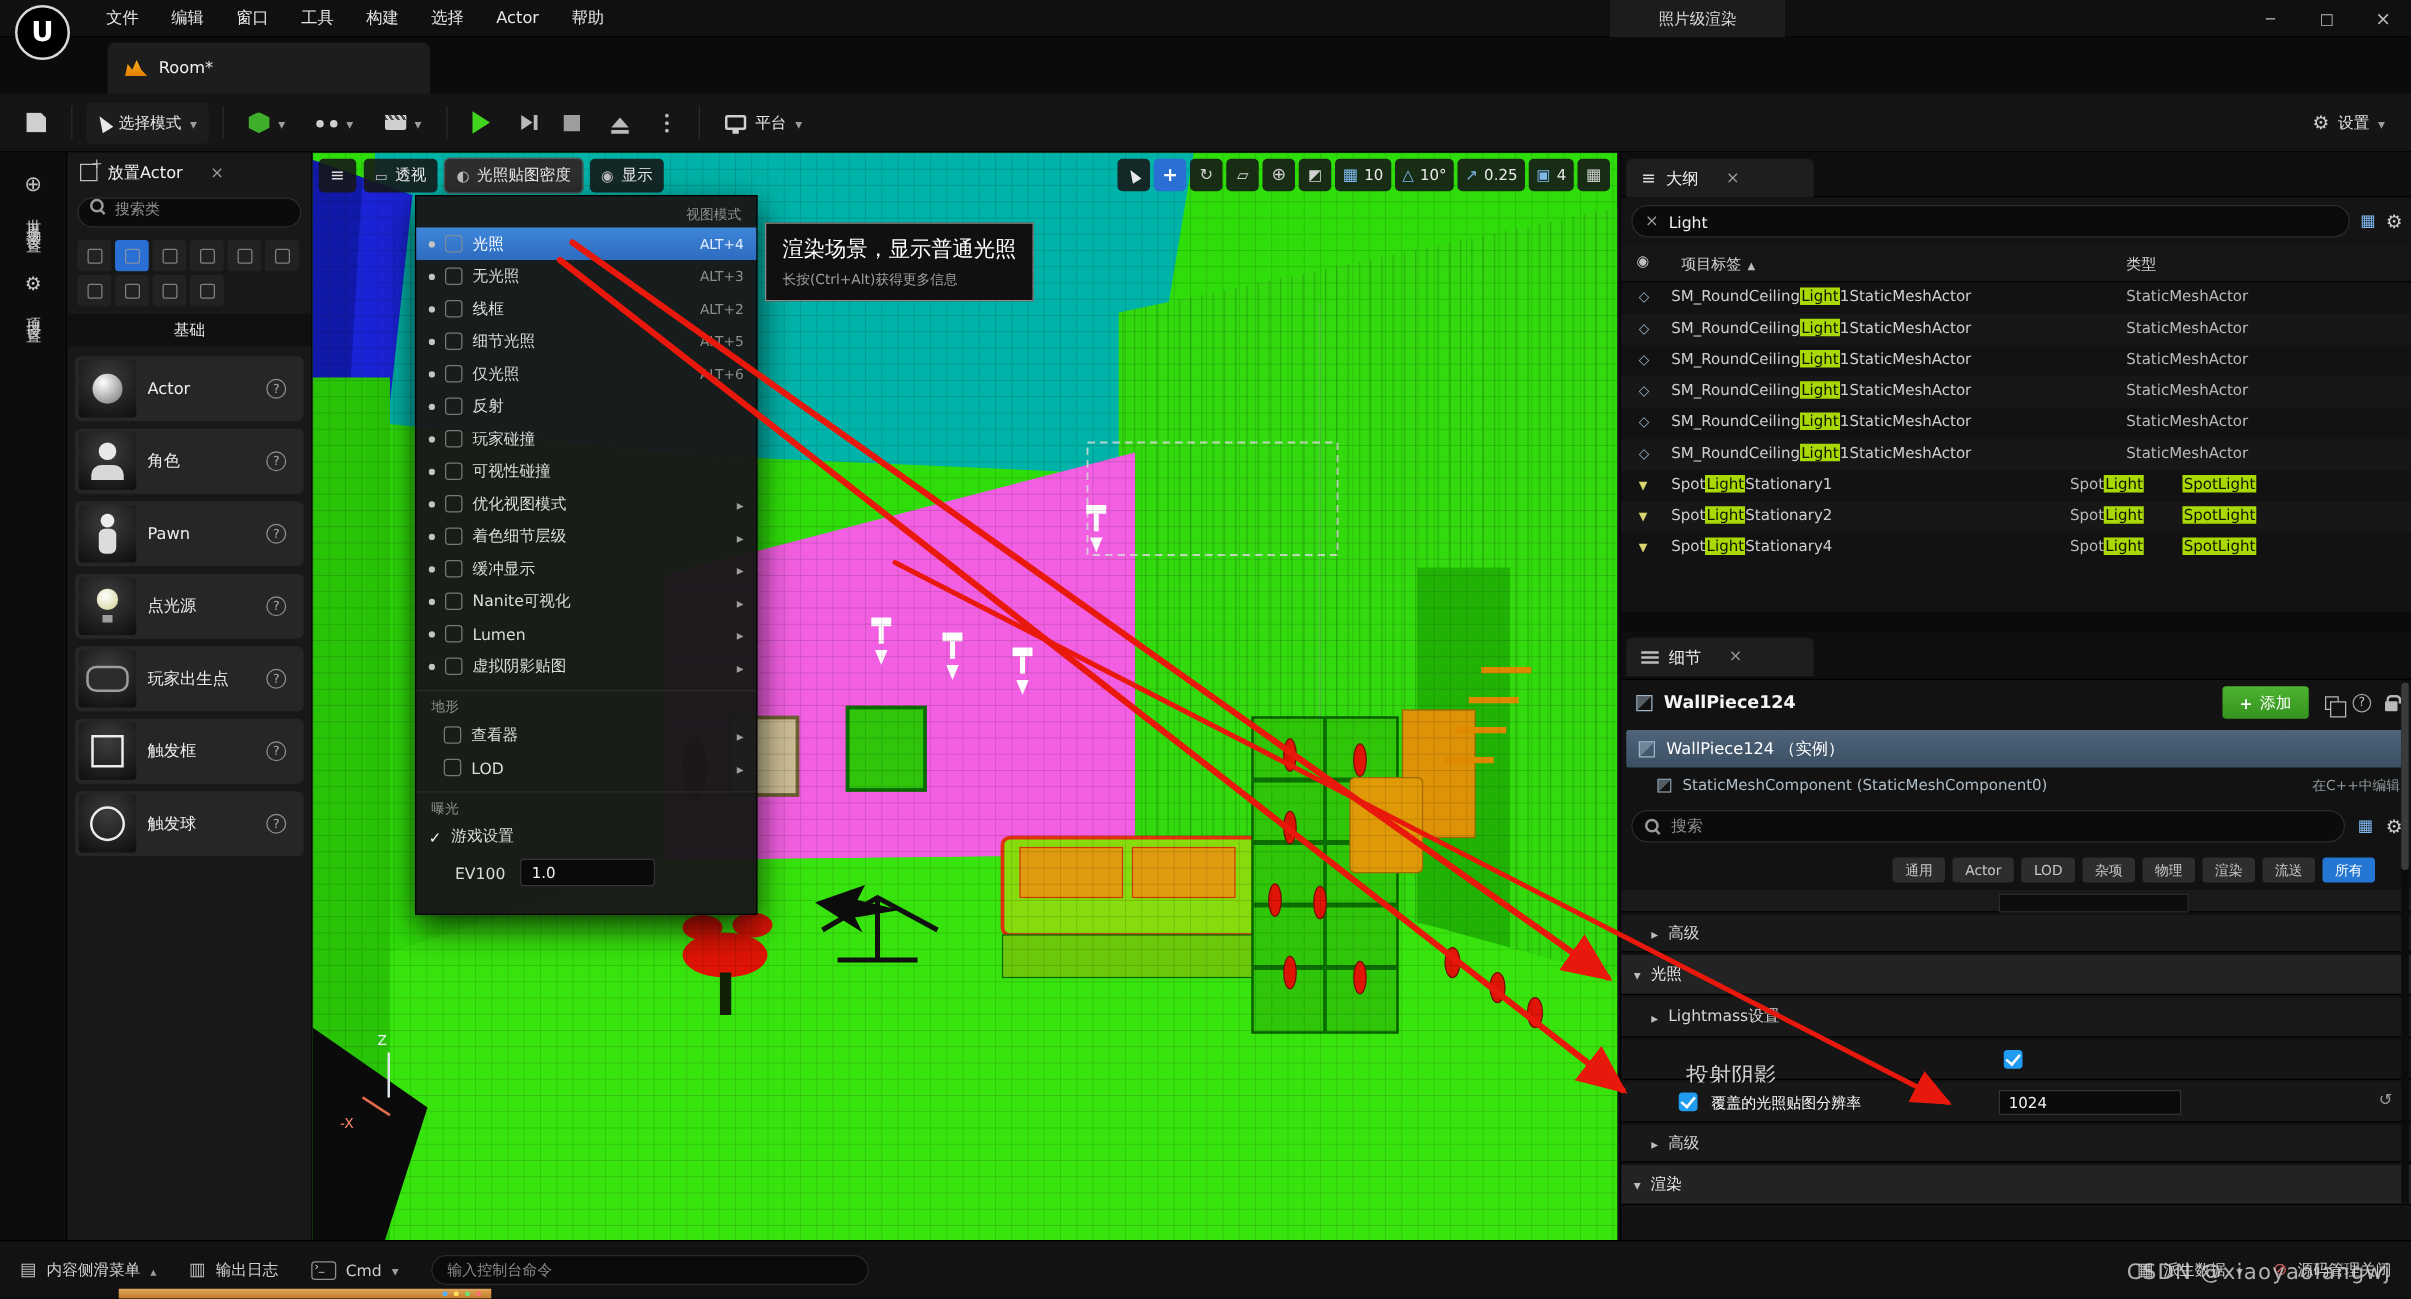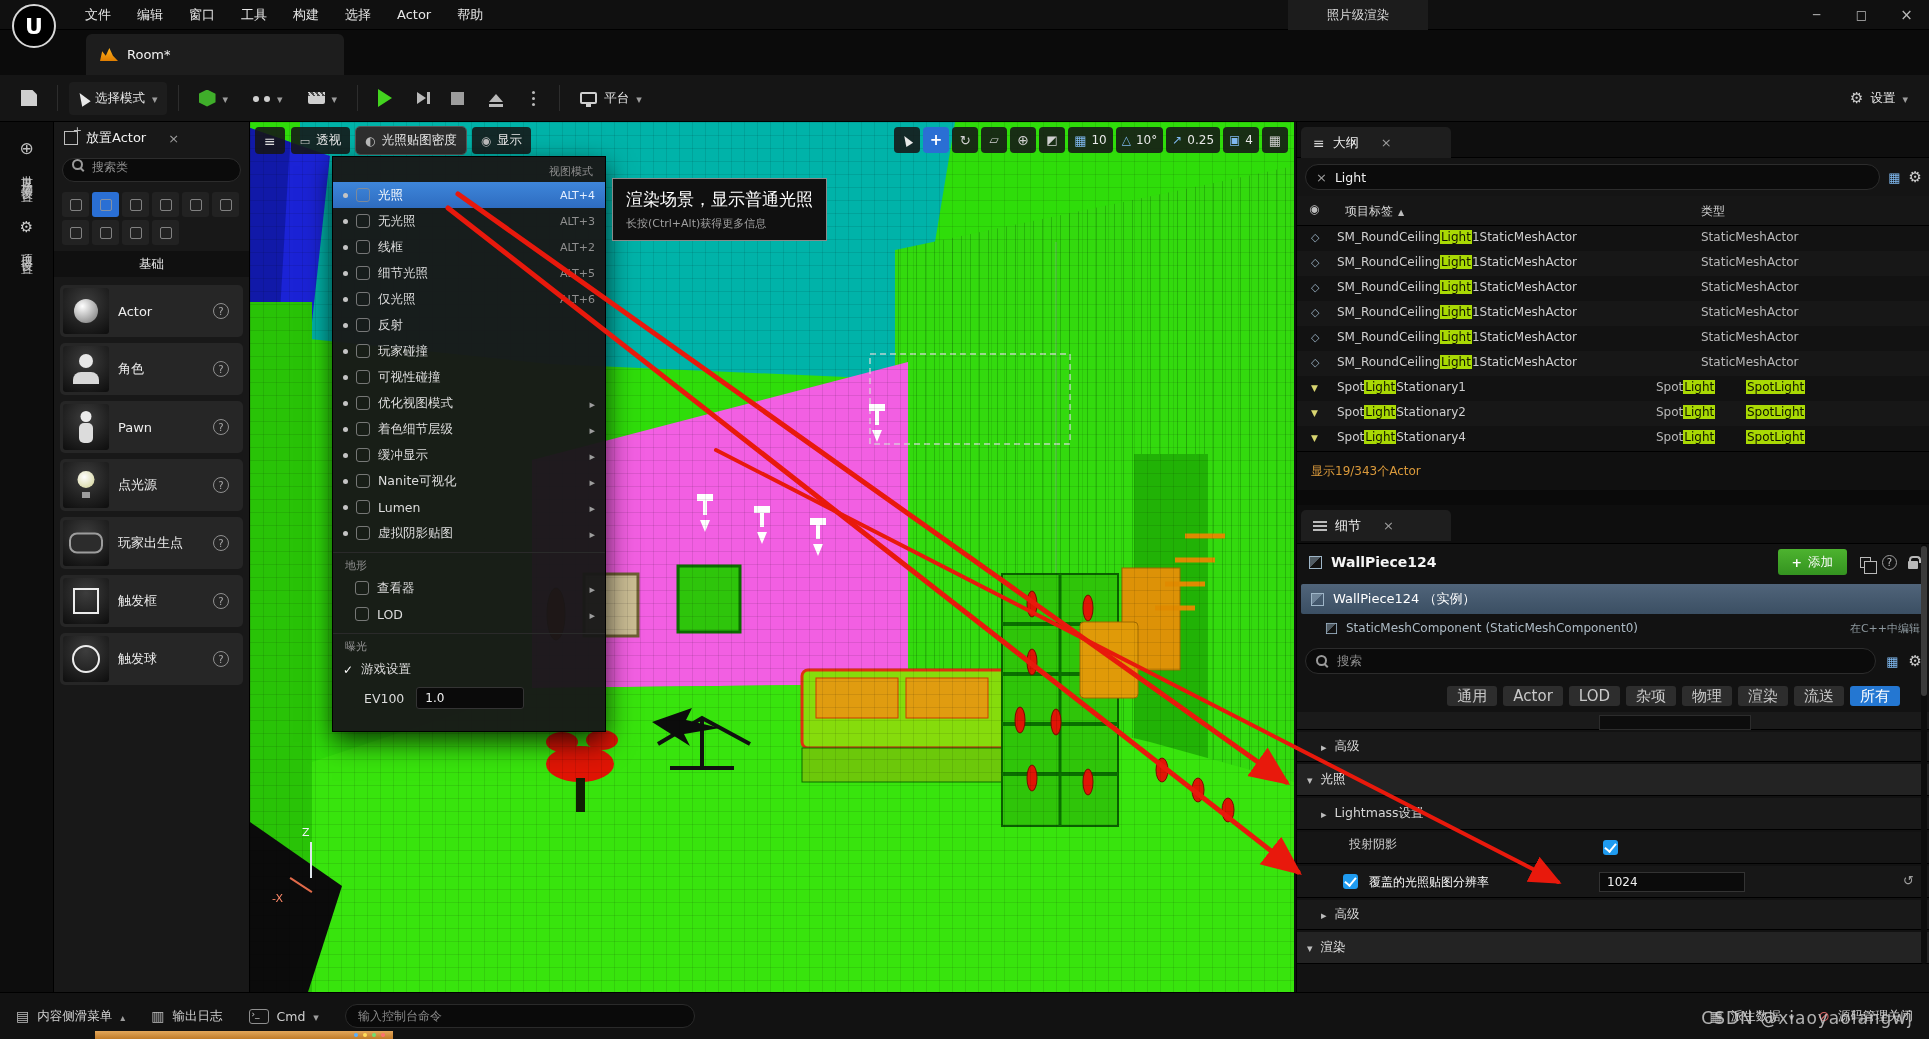--- a/index.html
+++ b/index.html
@@ -176,34 +176,34 @@
 .i-copy::after{content:"";position:absolute;left:3px;top:3px;width:11px;height:11px;border:1px solid #b9b9b9;background:#121212}
 .i-help{width:15px;height:15px;border:1px solid #9d9d9d;border-radius:50%;color:#bdbdbd;font-size:10px;display:flex;align-items:center;justify-content:center}
 .i-help::before{content:"?"}
 .i-lock{width:10px;height:8px;background:#b9b9b9;border-radius:1px;position:relative;margin-top:5px}
 .i-lock::before{content:"";position:absolute;left:1px;top:-5px;width:8px;height:5px;border:2px solid #b9b9b9;border-bottom:none;border-radius:4px 4px 0 0}
 .d-inst{top:462px;height:30px;left:4px;width:625px;background:linear-gradient(#50647a,#3b4f63);border-radius:2px;display:flex;align-items:center;gap:9px;padding:0 10px;font-size:13px;color:#fff}
 .d-comp{top:494px;height:24px;display:flex;align-items:center;gap:8px;padding:0 10px 0 28px;font-size:12px;color:#aebcc6}
 .d-cpp{margin-left:auto;font-size:11px;color:#8d999f}
 .d-search{top:522px;height:34px;display:flex;align-items:center;gap:10px;padding:0 8px}
 .d-chips{top:560px;height:28px;display:flex;align-items:center;justify-content:flex-end;gap:6px;padding:0 30px 0 8px}
-.chip{height:20px;background:#2d2d2d;border-radius:3px;display:flex;align-items:center;padding:0 10px;font-size:15px;color:#c9c9c9}
+.chip{height:20px;background:#2d2d2d;border-radius:3px;display:flex;align-items:center;padding:0 10px;font-size:11px;color:#c9c9c9}
 .chip.active{background:#2477d2;color:#fff}
 .d-clip{top:590px;height:18px;background:#1a1a1a;border-bottom:1px solid #000}
 .d-clip::after{content:"";position:absolute;left:302px;top:3px;width:150px;height:13px;background:#0d0d0d;border:1px solid #2c2c2c}
 .sec{display:flex;align-items:center;gap:8px;padding:0 10px;font-size:12.5px;border-bottom:1px solid #000}
 .sec .tri-r::before{content:"▸";color:#bdbdbd;font-size:11px}
 .sec .tri-d::before{content:"▾";color:#bdbdbd;font-size:11px}
 .sec-h{background:#232323;color:#ececec}
 .sec-s{background:#191919;color:#d6d6d6;padding-left:24px}
 .s-adv1{top:610px;height:30px}
 .s-light{top:642px;height:32px}
 .s-lmass{top:676px;height:32px}
 .s-cast{top:710px;height:32px;background:#151515;border-bottom:1px solid #000}
-.s-cast .plabel{position:absolute;left:52px;top:4px;font-size:12px;color:#cfcfcf}
+.s-cast .plabel{position:absolute;left:52px;top:16px;font-size:18px;color:#cfcfcf}
 .cb{width:15px;height:15px;background:#1f9bf0;border-radius:3px;position:relative}
 .cb::after{content:"";position:absolute;left:4px;top:1px;width:5px;height:9px;border:solid #fff;border-width:0 2px 2px 0;transform:rotate(40deg)}
 .s-cast .cb{position:absolute;left:306px;top:8px}
 .s-over{top:744px;height:32px;background:#171717;border-bottom:1px solid #000}
 .s-over .cb{position:absolute;left:46px;top:8px}
 .s-over .plabel{position:absolute;left:72px;top:8px;font-size:12px;color:#fafafa}
 .val-input{position:absolute;left:302px;top:6px;width:146px;height:20px;background:#0b0b0b;border:1px solid #333;display:flex;align-items:center;padding:0 7px;font-size:12px;color:#f0f0f0}
 .i-reset{position:absolute;right:16px;top:7px}
 .i-reset::before{content:"↺";color:#9d9d9d;font-size:13px}
 .s-adv2{top:778px;height:30px}
@@ -820,23 +820,20 @@
           <span class="o-type t-b"><span class="hl">SpotLight</span></span>
         </div>
 
         <div class="o-row spot">
           <span class="o-ico"></span>
           <span class="o-name"><span>Spot</span><span class="hl">Light</span><span>Stationary4</span></span>
           <span class="o-type t-a"><span>Spot</span><span class="hl">Light</span></span>
           <span class="o-type t-b"><span class="hl">SpotLight</span></span>
         </div>
       </div>
-    <div class="rp-row o-foot">
-      <span>显示19/343个Actor</span>
-    </div>
     <div class="rp-row rp-gap"></div>
 
     <div class="rp-row d-head">
       <div class="o-tab">
         <span class="i-sliders"></span>
         <span>细节</span>
         <span class="x-close"></span>
       </div>
     </div>
     <div class="rp-row d-obj">

